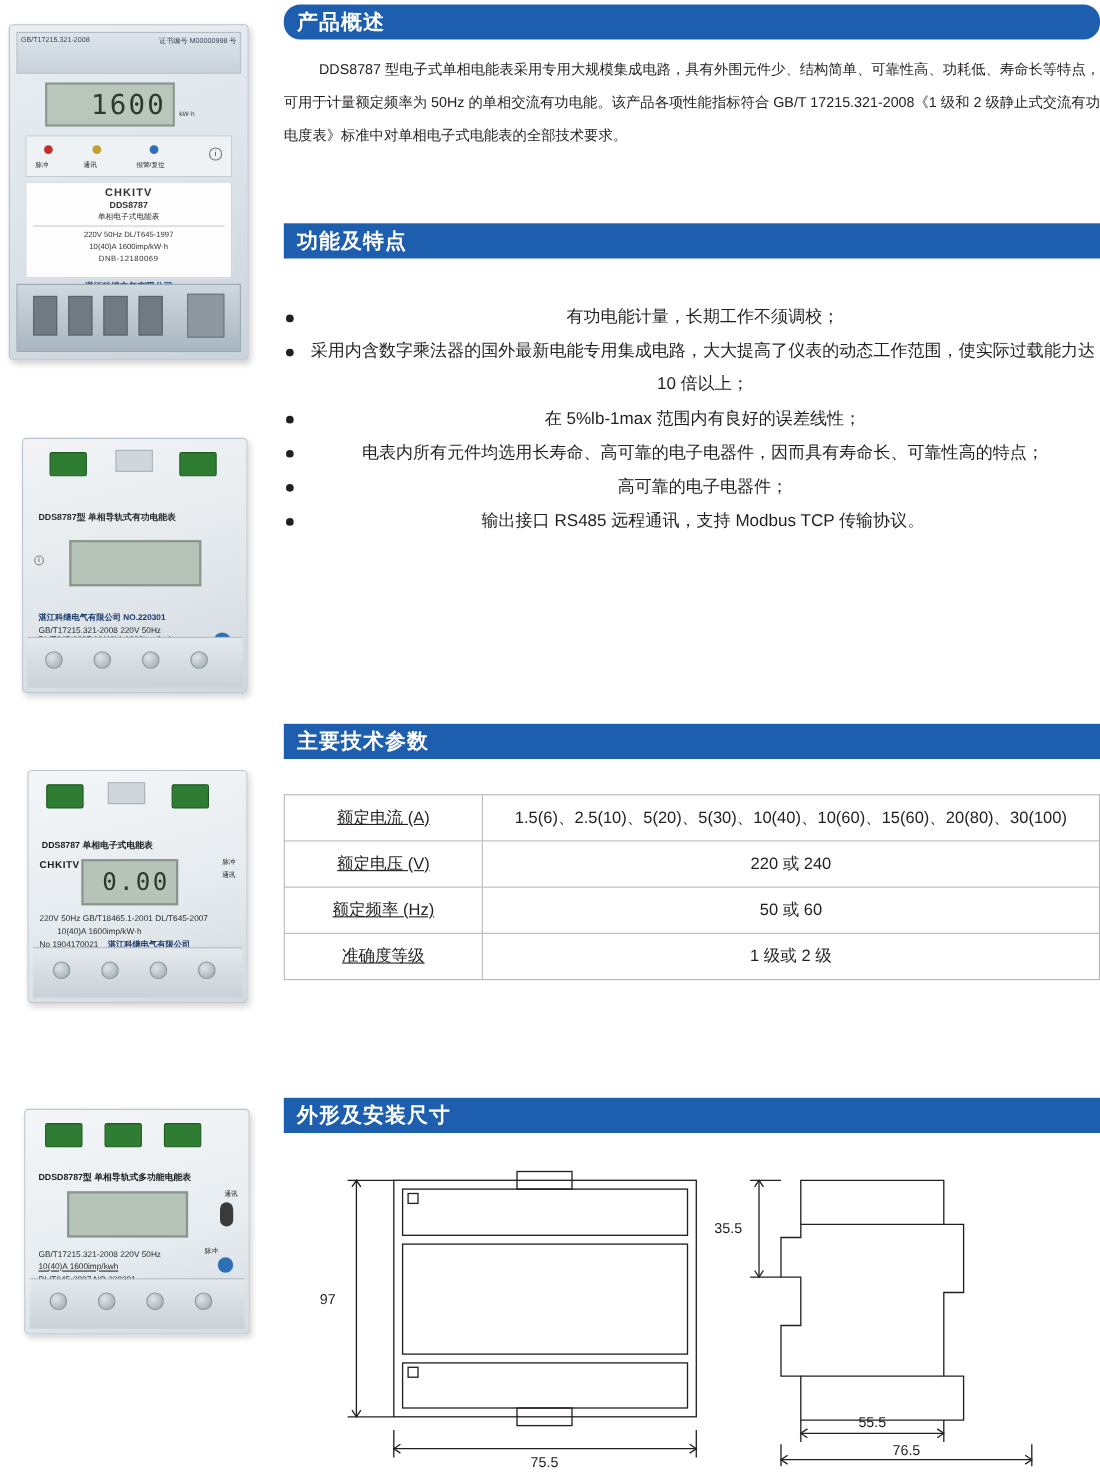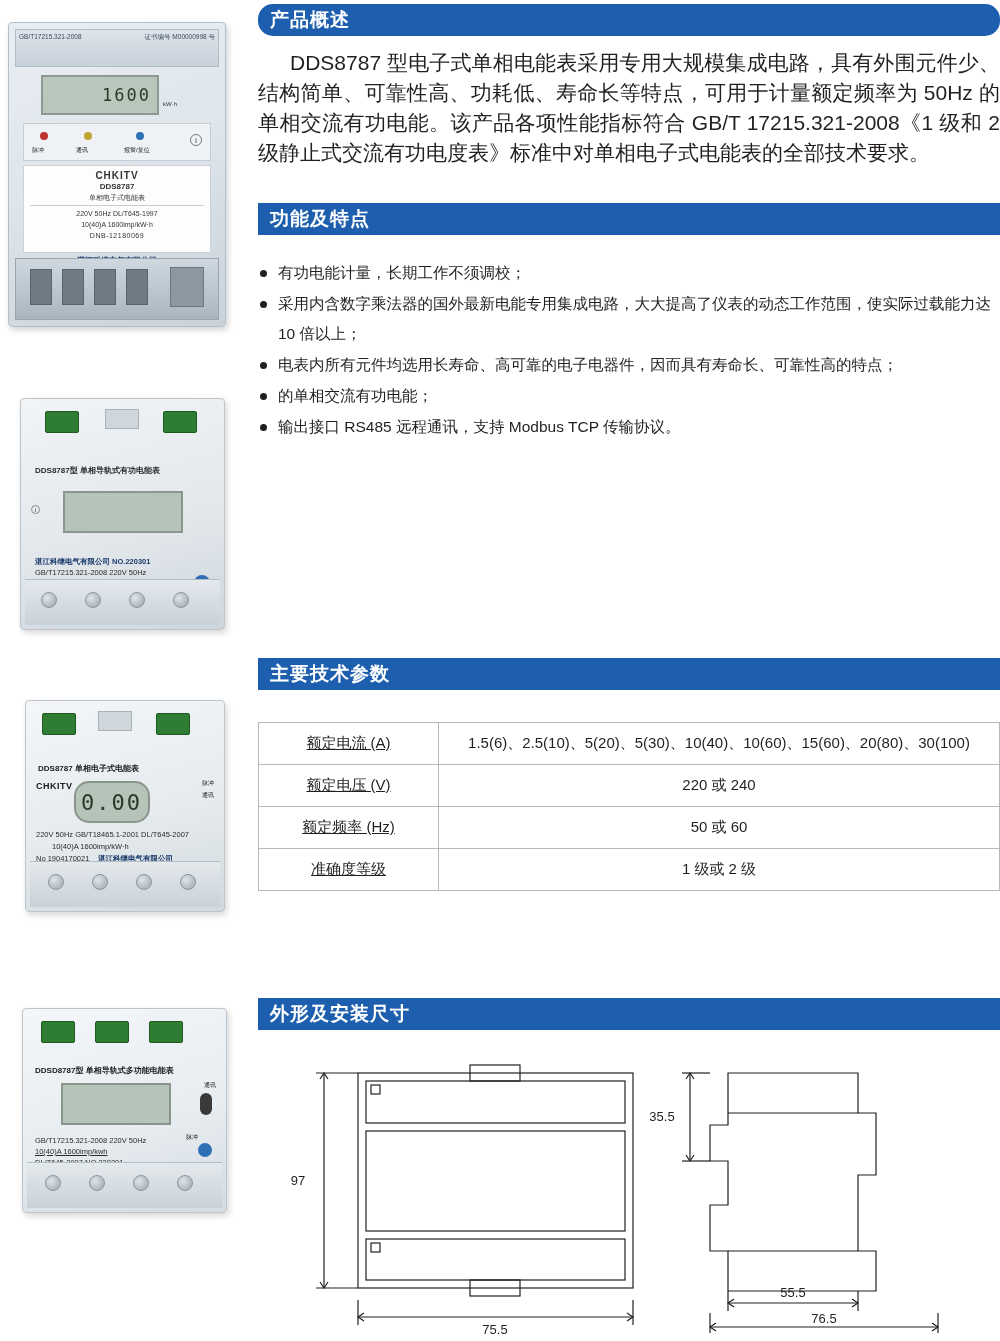--- a/index.html
+++ b/index.html
@@ -32,21 +32,21 @@
     display:flex;
     align-items:center;
     padding-left:12px;
     width:742px;
   }
 
   .body-text {
     position:absolute;
     left:258px;
     width:742px;
-    font-size:21px;
+    font-size:13px;
     line-height:30px;
     color:#231f20;
     text-align:justify;
   }
   .indent { text-indent:32px; }
 
   ul.features {
     position:absolute;
     left:258px;
     width:742px;
@@ -103,21 +103,21 @@
     position:absolute; left:6px; top:6px; right:6px; height:38px;
     background:linear-gradient(180deg,#dde4ea,#c8d2da);
     border:1px solid #b2bcc4;
   }
   .m1-lcd {
     position:absolute; left:32px; top:52px; width:118px; height:40px;
     background:#b9c6bb; border:2px solid #8e9a90;
     display:flex; align-items:center; justify-content:flex-end;
     padding-right:6px;
     font-family:"DejaVu Sans Mono", monospace;
-    font-size:17px; color:#2c3a2c; letter-spacing:2px;
+    font-size:25px; color:#2c3a2c; letter-spacing:2px;
   }
   .m1-mid {
     position:absolute; left:14px; top:100px; right:14px; height:38px;
     background:#eef2f5; border:1px solid #c6ced5;
   }
   .m1-label {
     position:absolute; left:14px; top:142px; right:14px; height:88px;
     background:#fdfdfd; border:1px solid #ccd3d8;
     font-size:7px; color:#333; padding:4px 6px; line-height:11px; text-align:center;
   }
@@ -240,21 +240,21 @@
         <div class="screwpt" style="left:148px;top:12px;"></div>
       </div>
     </div>
 
     <div class="meter3 prod">
       <div class="rail-term" style="left:16px;"></div>
       <div class="rail-clip" style="left:72px;"></div>
       <div class="rail-term" style="left:130px;"></div>
       <div style="position:absolute;left:12px;top:62px;font-size:8px;font-weight:bold;">DDS8787  单相电子式电能表</div>
       <div style="position:absolute;left:10px;top:80px;font-size:9px;font-weight:bold;letter-spacing:0.5px;">CHKITV</div>
-      <div class="rail-lcd" style="left:48px;top:80px;width:76px;border-radius:15px;">
+      <div class="rail-lcd" style="left:48px;top:80px;width:88px;">
         <span>0.00</span>
       </div>
       <div style="position:absolute;right:10px;top:78px;font-size:6px;">脉冲</div>
       <div style="position:absolute;right:10px;top:90px;font-size:6px;">通讯</div>
       <div class="rail-label" style="left:10px;top:128px;">220V  50Hz  GB/T18465.1-2001  DL/T645-2007</div>
       <div class="rail-label" style="left:26px;top:140px;">10(40)A          1600imp/kW·h</div>
       <div class="rail-label" style="left:10px;top:152px;">No 1904170021</div>
       <div class="rail-label" style="left:72px;top:152px;color:#1a3a6a;font-weight:bold;">湛江科继电气有限公司</div>
       <div class="rail-bot">
         <div class="screwpt" style="left:18px;top:12px;"></div>
@@ -284,25 +284,26 @@
         <div class="screwpt" style="left:106px;top:12px;"></div>
         <div class="screwpt" style="left:150px;top:12px;"></div>
       </div>
     </div>
   </div>
 
   <div class="sec-head" style="top:4px;border-radius:15px;">产品概述</div>
   <div class="body-text indent" style="top:48px;">DDS8787 型电子式单相电能表采用专用大规模集成电路，具有外围元件少、结构简单、可靠性高、功耗低、寿命长等特点，可用于计量额定频率为 50Hz 的单相交流有功电能。该产品各项性能指标符合 GB/T 17215.321-2008《1 级和 2 级静止式交流有功电度表》标准中对单相电子式电能表的全部技术要求。</div>
 
   <div class="sec-head" style="top:203px;">功能及特点</div>
-  <ul class="features" style="top:258px;">
+  <ul class="features" style="top:274px;text-align:center;">
     <li>有功电能计量，长期工作不须调校；</li>
     <li>采用内含数字乘法器的国外最新电能专用集成电路，大大提高了仪表的动态工作范围，使实际过载能力达 10 倍以上；</li>
+    <li>在 5%lb-1max 范围内有良好的误差线性；</li>
     <li>电表内所有元件均选用长寿命、高可靠的电子电器件，因而具有寿命长、可靠性高的特点；</li>
-    <li>的单相交流有功电能；</li>
+    <li>高可靠的电子电器件；</li>
     <li>输出接口 RS485 远程通讯，支持 Modbus TCP 传输协议。</li>
   </ul>
 
   <div class="sec-head" style="top:658px;">主要技术参数</div>
   <table class="spec" style="top:722px;">
     <tbody>
       <tr>
         <td class="label">额定电流 (A)</td>
         <td>1.5(6)、2.5(10)、5(20)、5(30)、10(40)、10(60)、15(60)、20(80)、30(100)</td>
       </tr>

